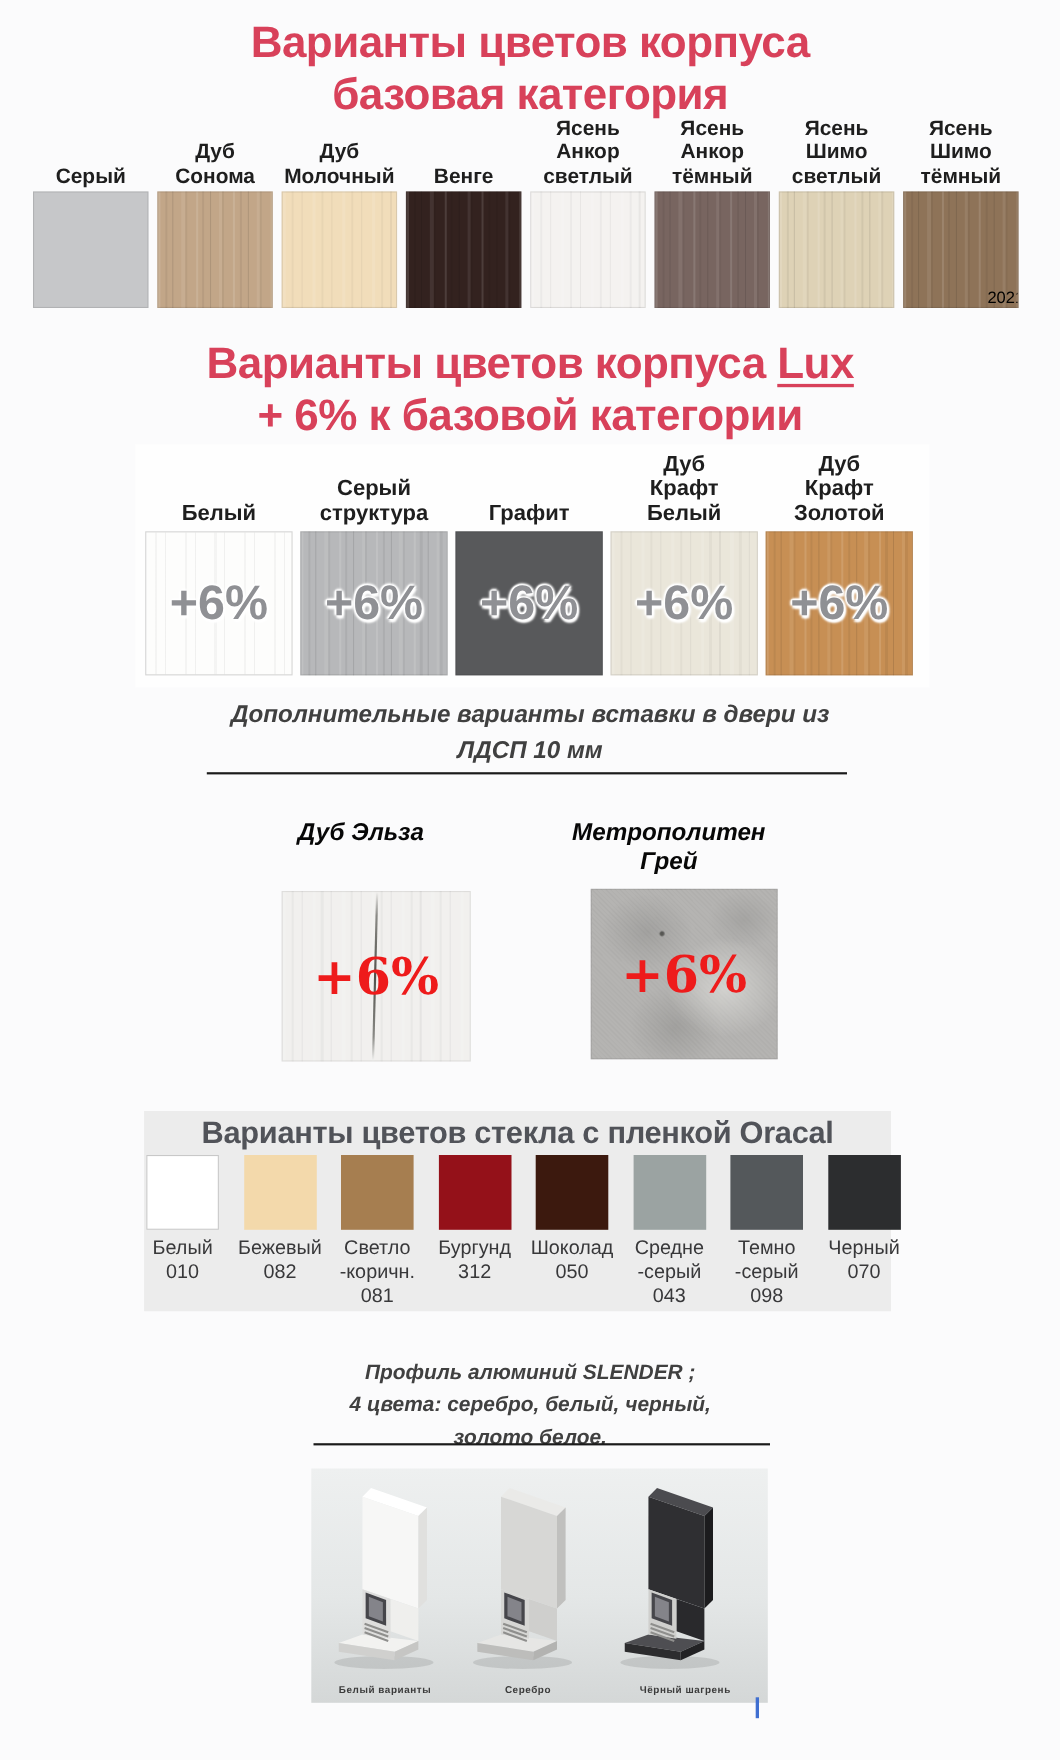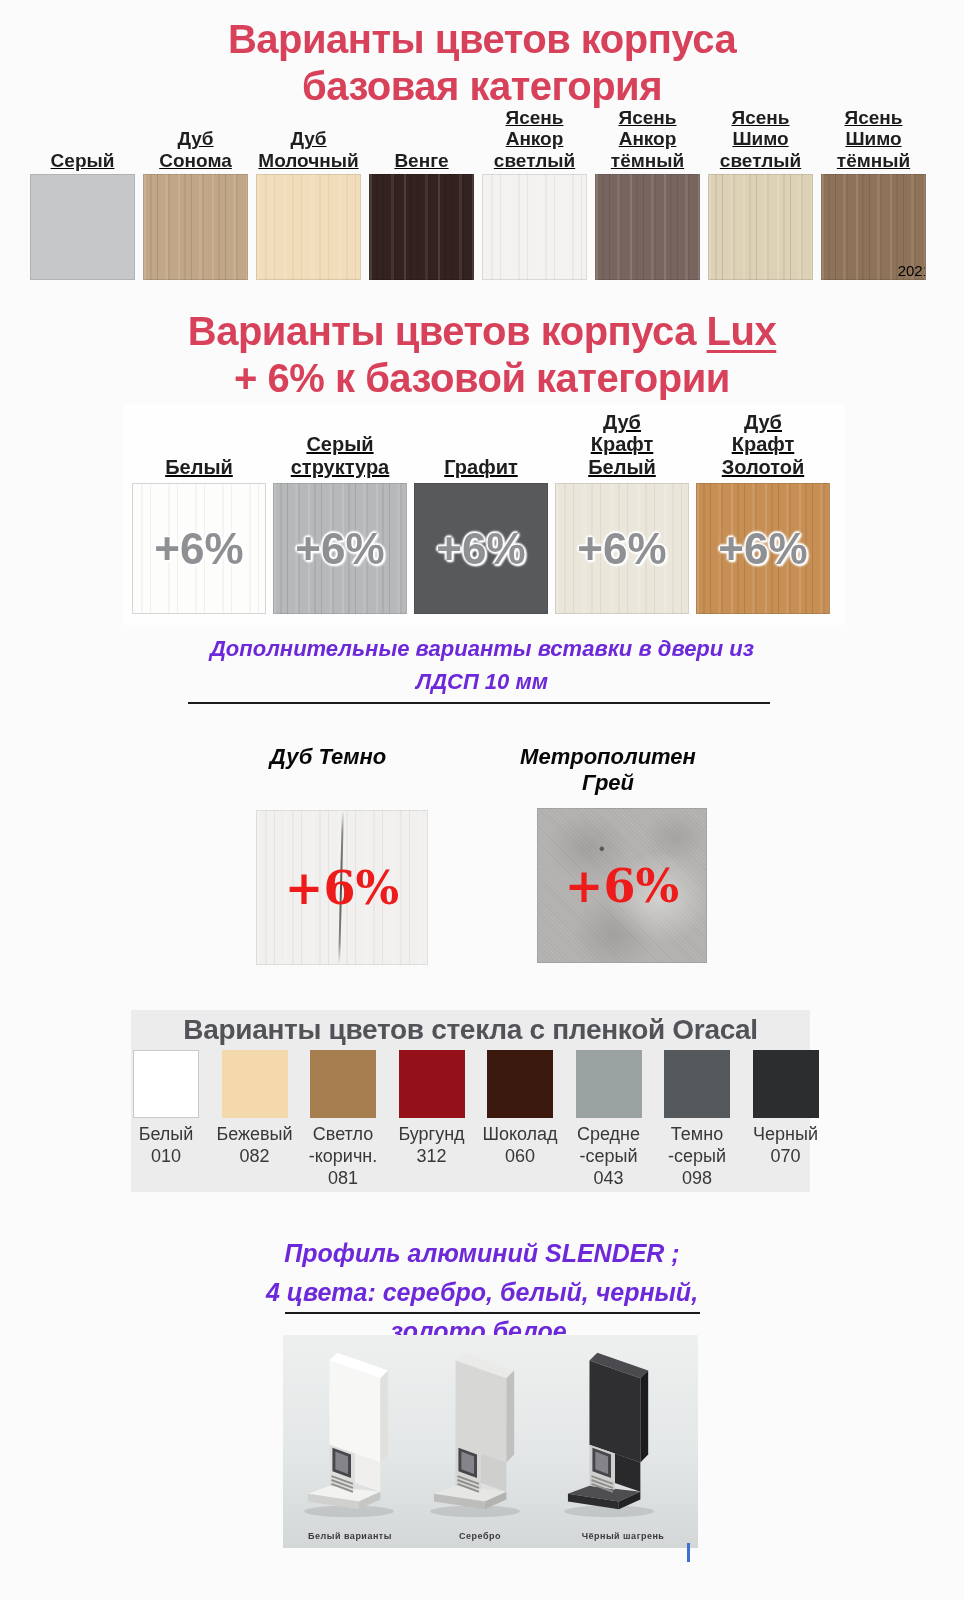--- a/index.html
+++ b/index.html
@@ -4,27 +4,27 @@
 <style>
   html,body{margin:0;padding:0;background:#ffffff;}
   #page{position:relative;width:964px;height:1600px;margin:0 auto;background:#fbfbfc;
         font-family:"Liberation Sans",sans-serif;overflow:hidden;}
 
   
   .big-title{position:absolute;left:0;right:0;text-align:center;
              font-size:40px;line-height:1.17;font-weight:700;letter-spacing:-0.5px;
              white-space:pre-line;}
   .lux-underline{text-decoration:underline;text-decoration-thickness:3px;text-underline-offset:5px;text-align:center;}
-  .italic-title{position:absolute;left:0;right:0;text-align:center;color:#6d28d9;
+  .italic-title{position:absolute;left:0;right:0;text-align:center;color:#404040;
                 font-size:22px;line-height:1.5;font-weight:700;font-style:italic;white-space:pre-line;}
   .rule{position:absolute;height:2px;background:#1b1b1b;}
 
   
   .row{position:absolute;display:flex;}
-  .col{display:flex;flex-direction:column;align-items:stretch;text-decoration:underline;}
+  .col{display:flex;flex-direction:column;align-items:stretch;}
   .col-label{display:flex;align-items:flex-end;justify-content:center;text-align:center;
              font-weight:700;color:#1e1e1e;white-space:pre-line;}
   .row1 .col{width:105px;}
   .row1{gap:8px;}
   .row1 .col-label{height:64px;margin-bottom:3px;font-size:19px;line-height:1.12;}
   .row1 .swatch{height:106px;}
   .swatch{position:relative;overflow:hidden;border:1px solid rgba(0,0,0,0.10);box-sizing:border-box;}
 
   .row2 .col{width:134px;}
   .row2{gap:7px;}
@@ -192,21 +192,21 @@
       <div class="swatch tex-wood" style="background-color: rgb(199, 143, 84);">
         <div class="badge-gray">+6%</div>
       </div>
     </div>
   </div>
 
   <div class="italic-title" style="top:632px;">Дополнительные варианты вставки в двери из
 ЛДСП 10 мм</div>
   <div class="rule" style="left:188px;top:702px;width:582px;"></div>
 
-  <div class="mid-label" style="left:238px;top:744px;width:180px;">Дуб Темно</div>
+  <div class="mid-label" style="left:238px;top:744px;width:180px;">Дуб Эльза</div>
   <div class="mid-label" style="left:502px;top:744px;width:212px;">Метрополитен Грей</div>
 
   <div class="mid-swatch tex-wood-faint" style="left: 256px; top: 810px; width: 172px; height: 155px; background-color: rgb(241, 240, 238);">
     <div class="crack"></div>
     <div class="badge-red">+6%</div>
   </div>
   <div class="mid-swatch tex-concrete" style="left: 537px; top: 808px; width: 170px; height: 155px; background-color: rgb(181, 180, 178);">
     <div class="badge-red">+6%</div>
   </div>
 
@@ -230,21 +230,21 @@
 081</div>
       </div>
       <div class="ocol">
         <div class="oswatch" style="background-color: rgb(148, 17, 25);"></div>
         <div class="olabel">Бургунд
 312</div>
       </div>
       <div class="ocol">
         <div class="oswatch" style="background-color: rgb(60, 25, 14);"></div>
         <div class="olabel">Шоколад
-060</div>
+050</div>
       </div>
       <div class="ocol">
         <div class="oswatch" style="background-color: rgb(155, 163, 162);"></div>
         <div class="olabel">Средне
 -серый
 043</div>
       </div>
       <div class="ocol">
         <div class="oswatch" style="background-color: rgb(84, 88, 91);"></div>
         <div class="olabel">Темно
@@ -252,21 +252,21 @@
 098</div>
       </div>
       <div class="ocol">
         <div class="oswatch" style="background-color: rgb(44, 45, 47);"></div>
         <div class="olabel">Черный
 070</div>
       </div>
     </div>
   </div>
 
-  <div class="italic-title" style="top:1234px;font-size:25px;line-height:1.55;">Профиль алюминий SLENDER ;
+  <div class="italic-title" style="top:1234px;font-size:19px;line-height:1.55;">Профиль алюминий SLENDER ;
 4 цвета: серебро, белый, черный,
 золото белое.</div>
   <div class="rule" style="left:285px;top:1312px;width:415px;height:1.6px;"></div>
 
   <div id="photo">
     <svg class="prof prof-white" style="left:16px;" viewBox="0 0 100 186">
       <ellipse class="p-shadow" cx="48" cy="172" rx="46" ry="6"></ellipse>
       <polygon class="p-foottop" points="6,154 28,146 80,152 58,162"></polygon>
       <polygon class="p-footface" points="6,154 58,162 58,170 6,162"></polygon>
       <polygon class="p-footside" points="58,162 80,152 80,160 58,170"></polygon>

